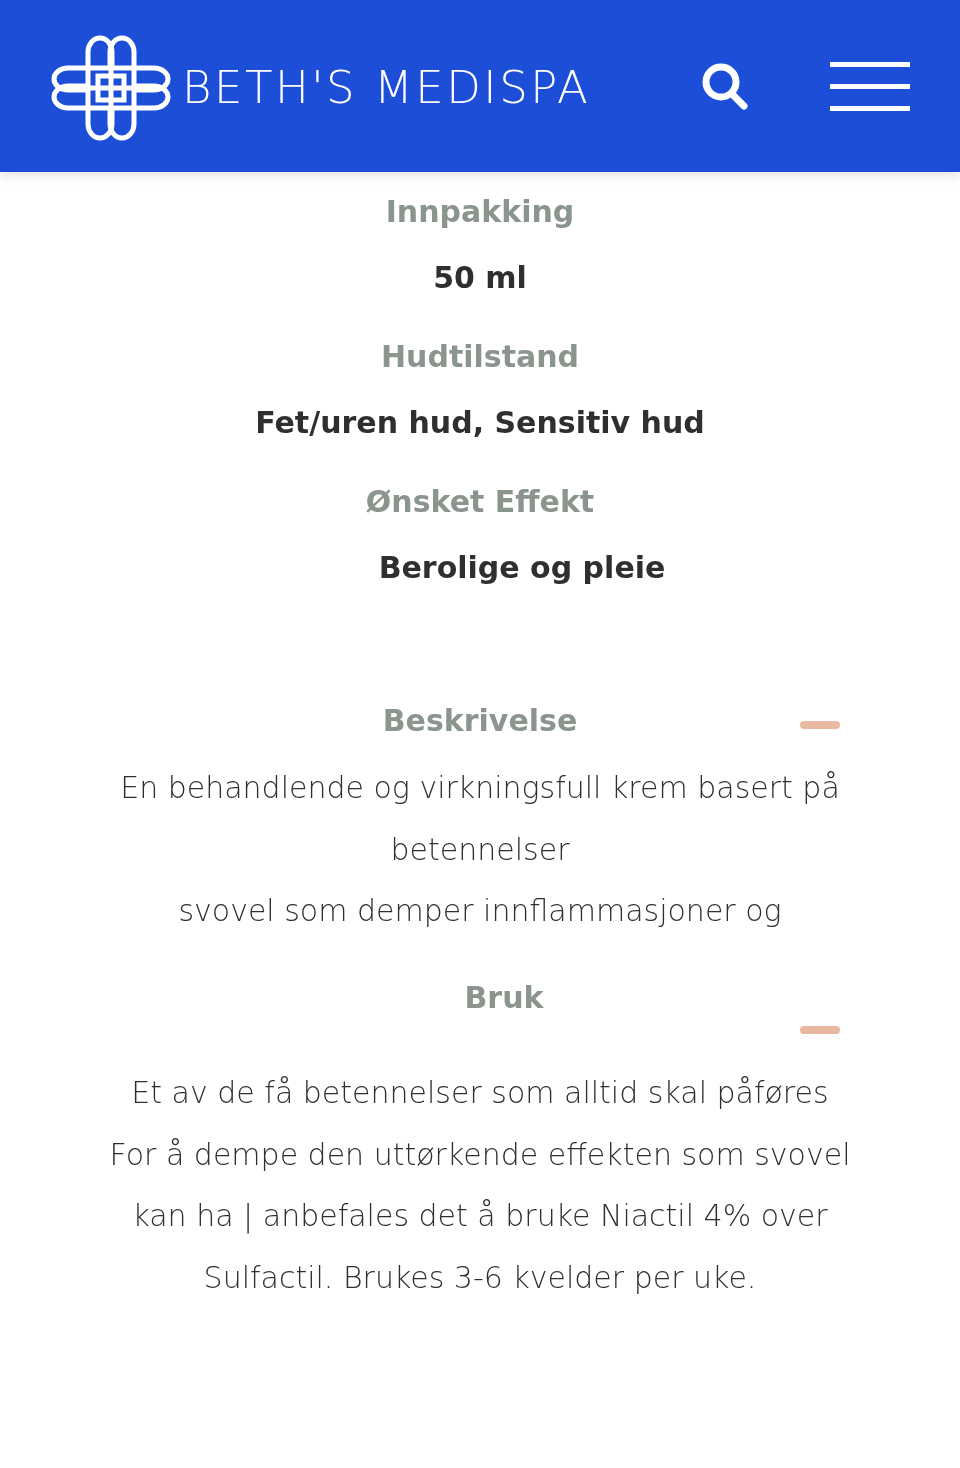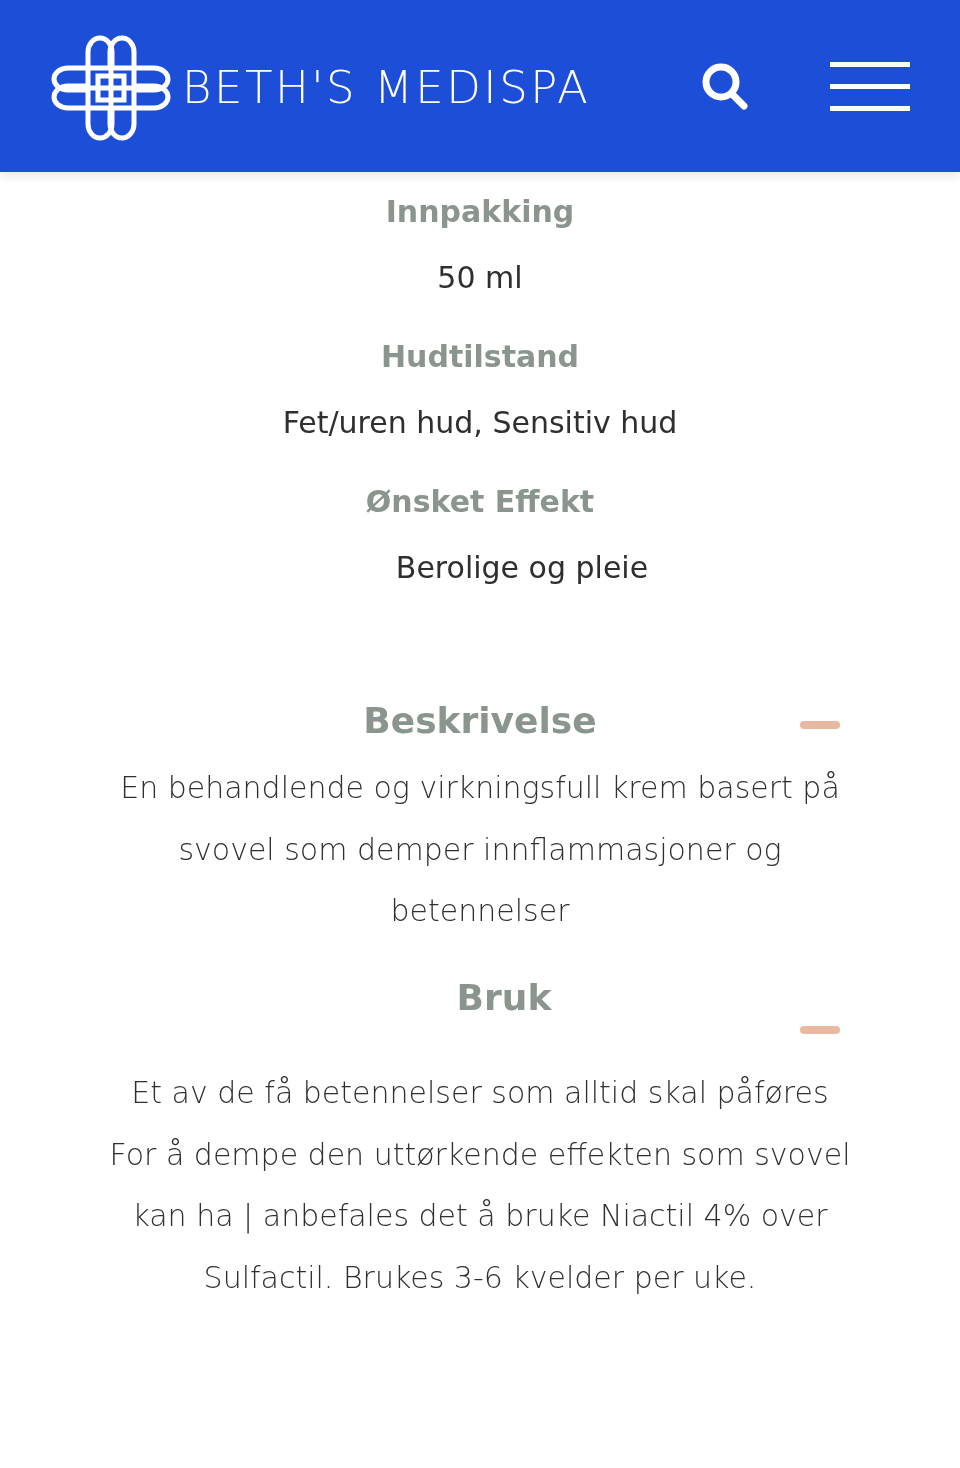--- a/index.html
+++ b/index.html
@@ -27,27 +27,27 @@
     .menu-btn span:nth-child(3) { top: 46px; }
 
     .content { position: absolute; left: 0; top: 172px; width: 960px; }
     .attr-label {
       position: absolute; left: 0; width: 960px; text-align: center;
       font-family: "DejaVu Sans", sans-serif; font-weight: bold;
       font-size: 30px; color: #8a958e; line-height: 40px;
     }
     .attr-value {
       position: absolute; left: 0; width: 960px; text-align: center;
-      font-family: "DejaVu Sans", sans-serif; font-weight: 400;
+      font-family: "DejaVu Sans", sans-serif; font-weight: 700;
       font-size: 30px; color: #2f2f2f; line-height: 40px;
     }
     .section-title {
       position: absolute; left: 0; width: 960px; text-align: center;
       font-family: "DejaVu Sans", sans-serif; font-weight: bold;
-      font-size: 36px; color: #8a958e; line-height: 40px; cursor: pointer;
+      font-size: 30px; color: #8a958e; line-height: 40px; cursor: pointer;
     }
     .collapse-icon {
       position: absolute; left: 800px; width: 40px; height: 8px;
       background: #e8b9a0; border-radius: 4px; cursor: pointer;
     }
     .section-body {
       position: absolute; left: 80px; width: 800px; text-align: center;
       font-family: "DejaVu Sans", sans-serif; font-weight: 300;
       font-size: 30px; color: #2f2f2f; line-height: 61.5px;
     }
@@ -99,22 +99,22 @@
   <div class="attr-label" style="top:165px;">Hudtilstand</div>
   <div class="attr-value" style="top:231px;">Fet/uren hud, Sensitiv hud</div>
 
   <div class="attr-label" style="top:310px;">Ønsket Effekt</div>
   <div class="attr-value" style="top:376px;margin-left:42px;">Berolige og pleie</div>
 
   <div class="section-title" style="top:529px;">Beskrivelse</div>
   <div class="collapse-icon" style="top:549px;"></div>
   <div class="section-body" style="top:585px;">
     <span class="line">En behandlende og virkningsfull krem basert på</span>
+    <span class="line">betennelser</span>
     <span class="line">svovel som demper innflammasjoner og</span>
-    <span class="line">betennelser</span>
   </div>
 
   <div class="section-title" style="top:806px;padding-left:48px;">Bruk</div>
   <div class="collapse-icon" style="top:854px;"></div>
   <div class="section-body" style="top:890px;">
     <span class="line">Et av de få betennelser som alltid skal påføres</span>
     <span class="line">For å dempe den uttørkende effekten som svovel</span>
     <span class="line">kan ha | anbefales det å bruke Niactil 4% over</span>
     <span class="line">Sulfactil. Brukes 3-6 kvelder per uke.</span>
   </div>

